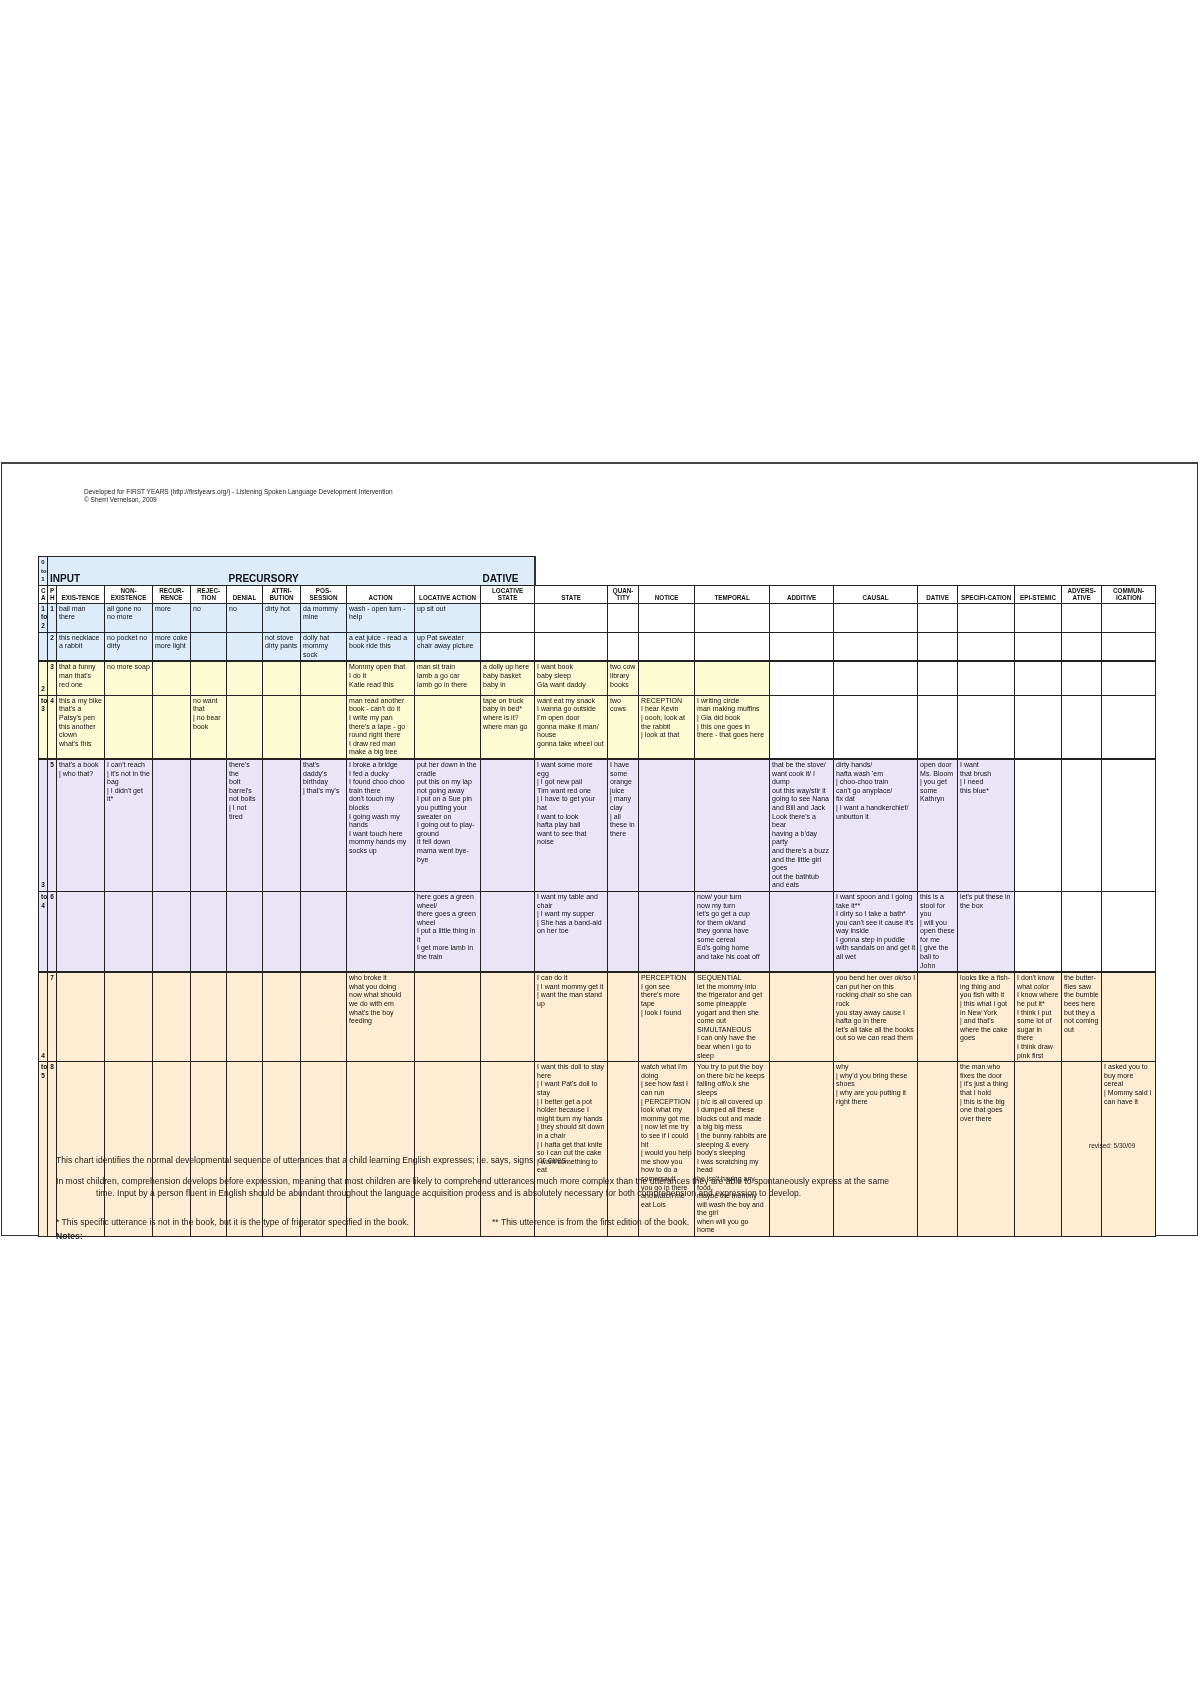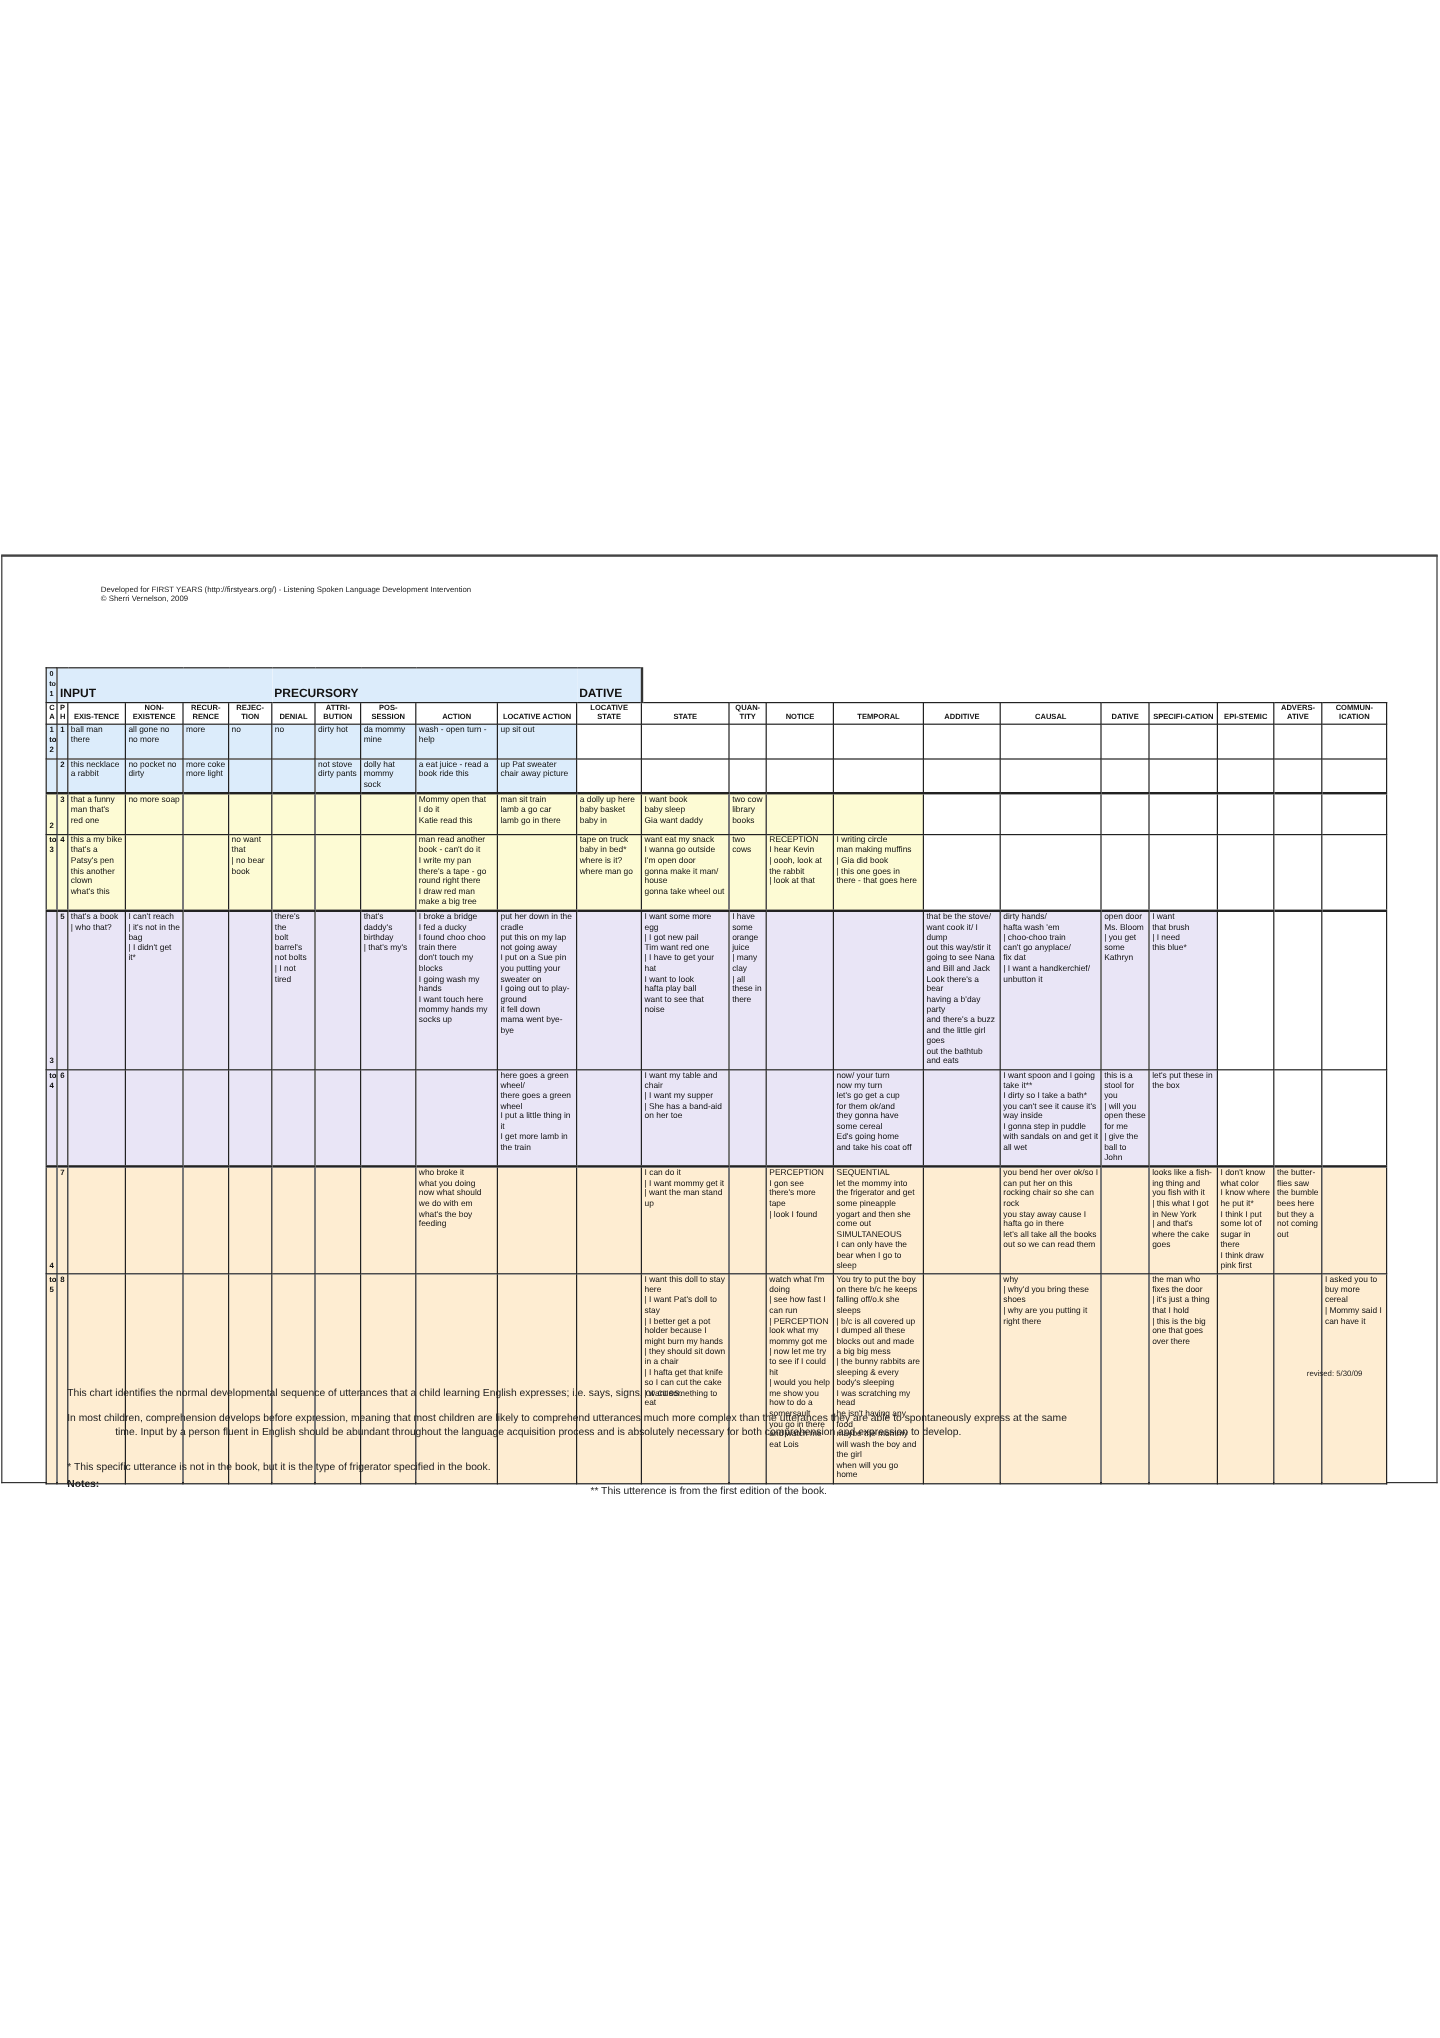--- a/index.html
+++ b/index.html
@@ -526,14 +526,14 @@
         </tbody>
     </table>
   </div>
 
   <div class="rev">revised: 5/30/09</div>
   <div class="foot" style="top:691px;">This chart identifies the normal developmental sequence of utterances that a child learning English expresses; i.e. says, signs, or cues.</div>
   <div class="foot" style="top:712px;">In most children, comprehension develops before expression, meaning  that most children are likely to comprehend utterances much more complex than the utterances they are able to spontaneously express at the same</div>
   <div class="foot" style="top:724px;margin-left:40px;">time.  Input by a person fluent in English should be abundant throughout the language acquisition process and is absolutely necessary for both  comprehension and expression to develop.</div>
   <div class="foot" style="top:741px;font-weight:bold;margin-top:26px;">Notes:</div>
   <div class="foot" style="top:753px;left:54px;">* This specific utterance is not in the book, but it is the type of frigerator specified in the book.</div>
-  <div class="foot" style="top:753px;left:490px;margin-top:20px;">** This utterence is from the first edition of the book.</div>
+  <div class="foot" style="top:753px;left:490px;">** This utterence is from the first edition of the book.</div>
 </div>
 
 </body></html>

